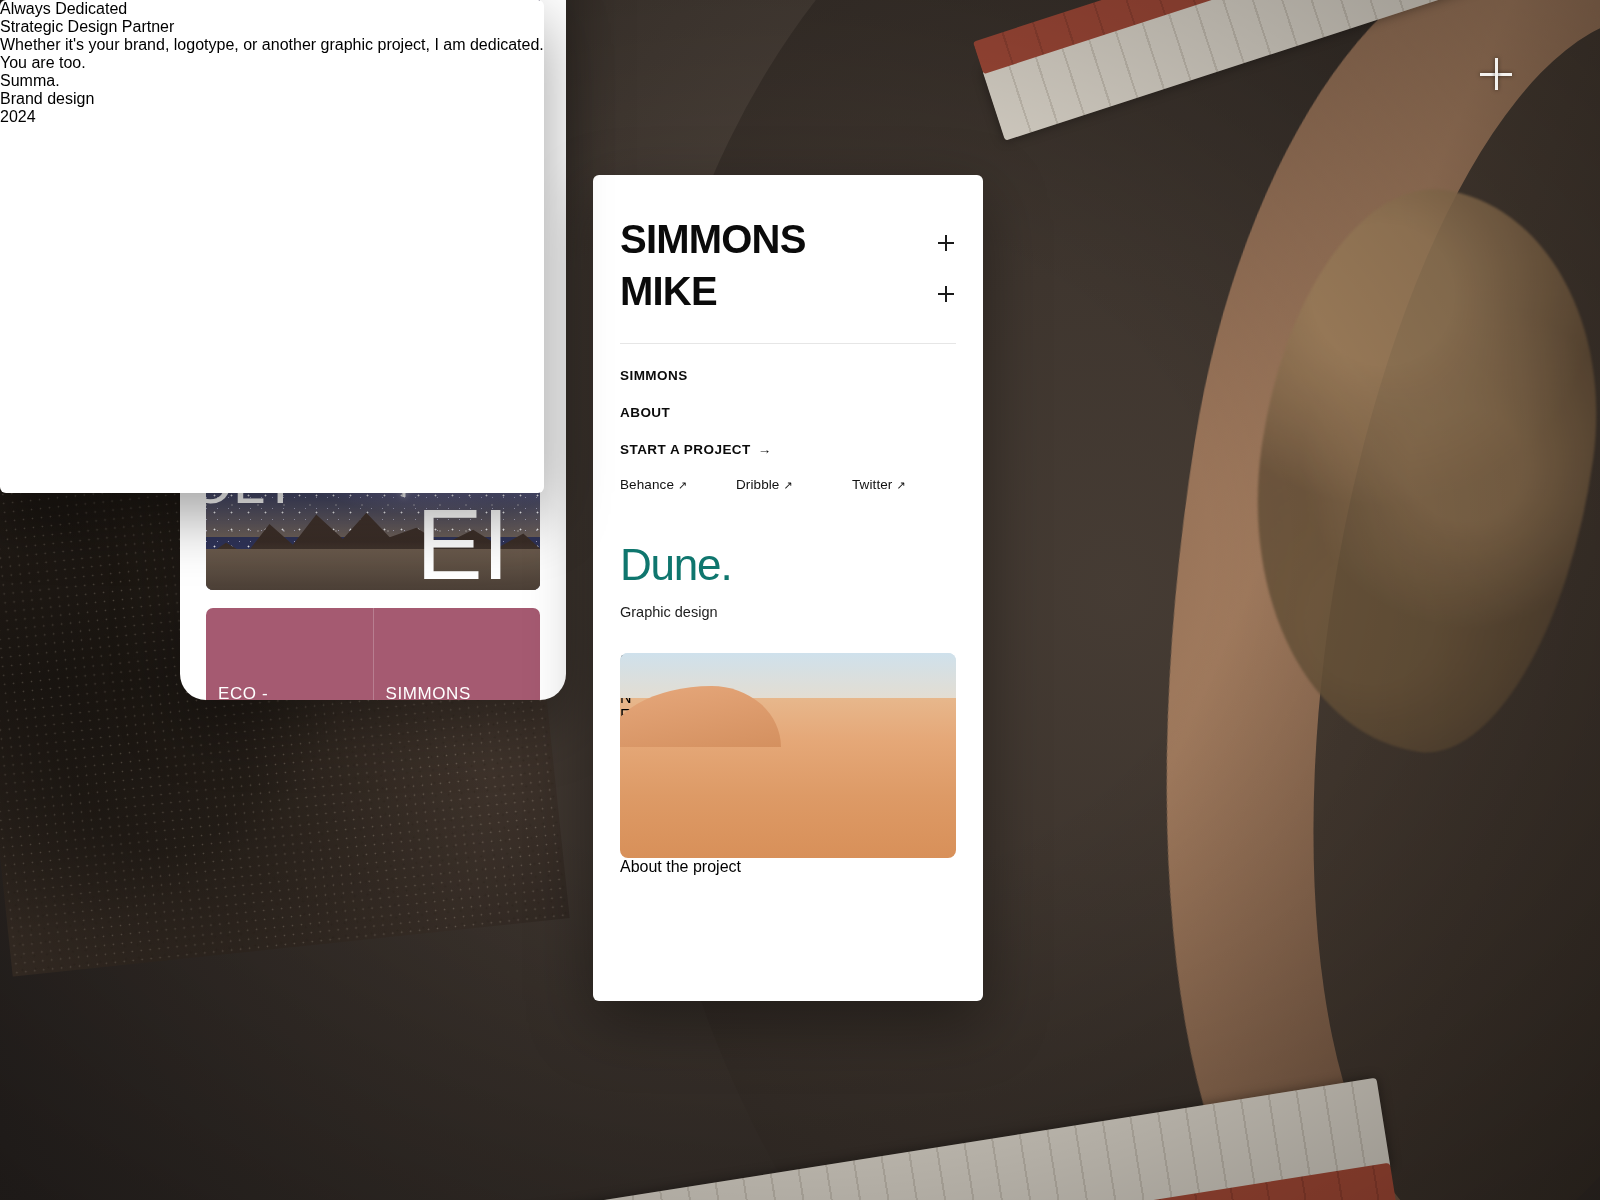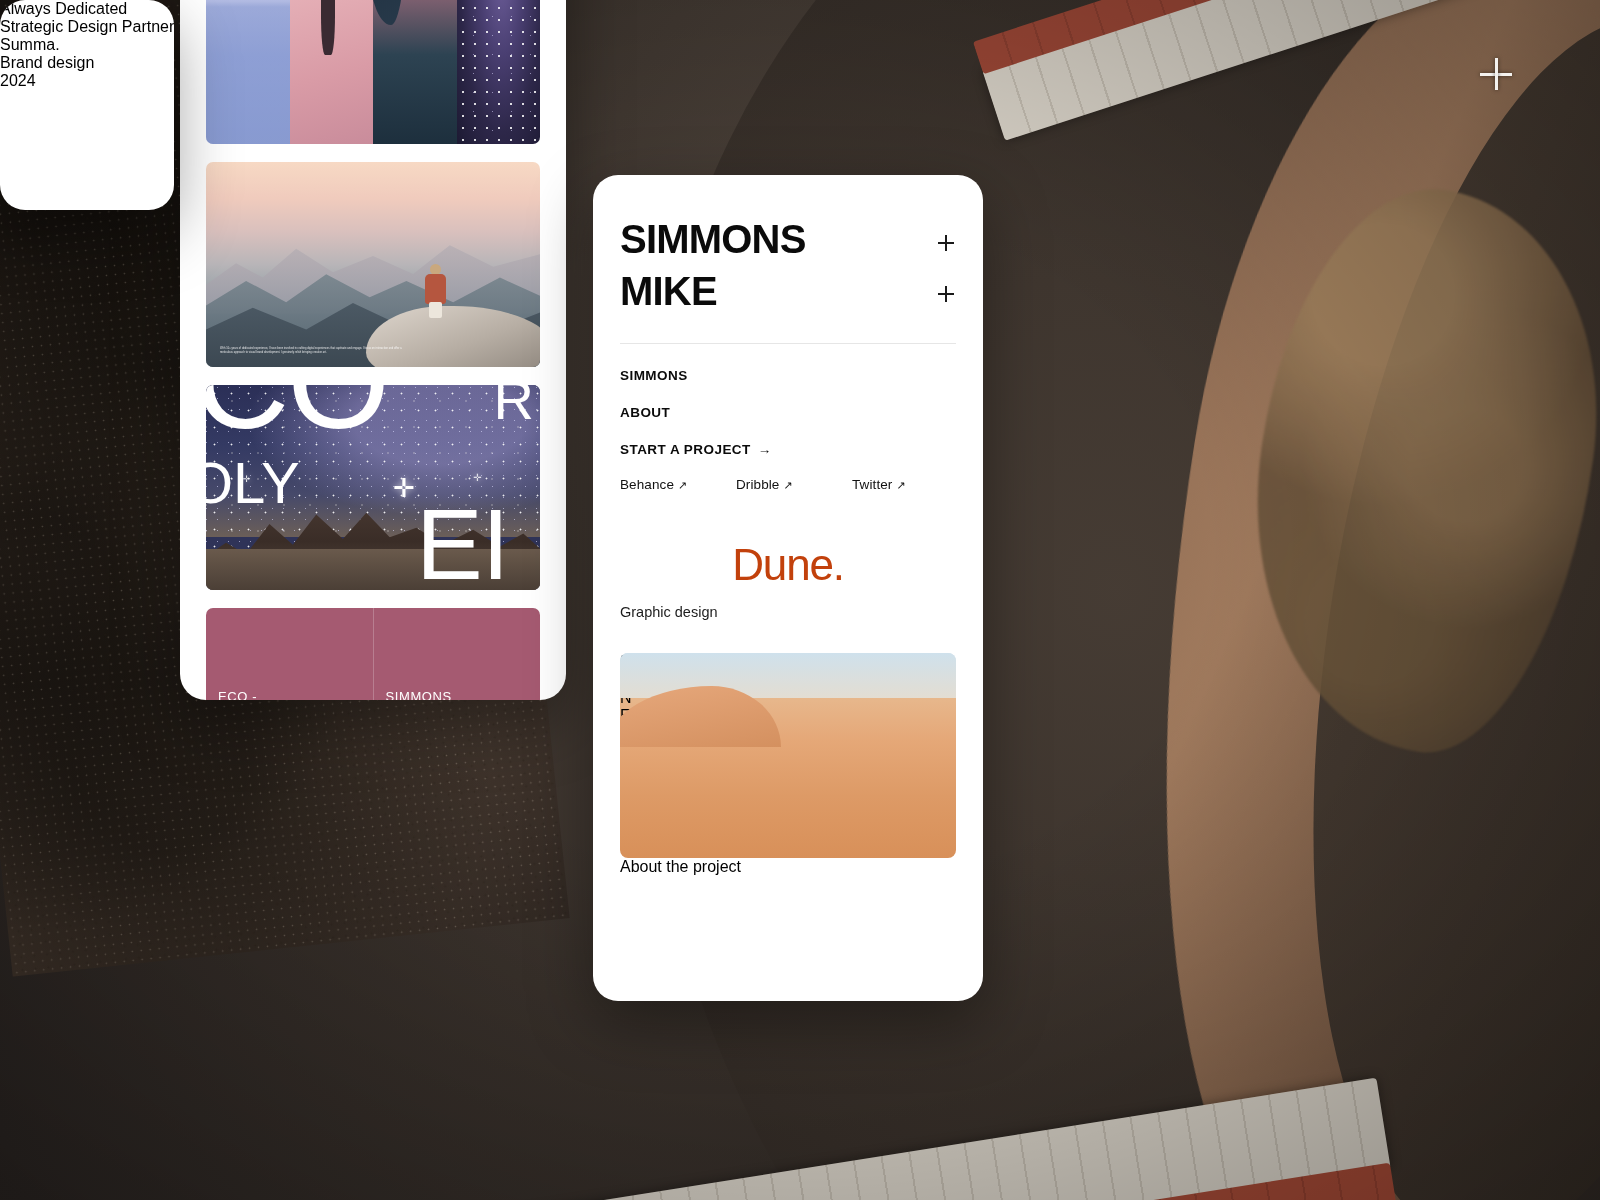--- a/index.html
+++ b/index.html
@@ -125,21 +125,21 @@
     content:""; position:absolute; background:#f4f2ef;
     box-shadow:0 0 4px rgba(0,0,0,.5);
   }
   .bg-plus::before { left:0; top:15px; width:32px; height:2.5px; }
   .bg-plus::after  { left:15px; top:0; width:2.5px; height:32px; }
 
   
   .card {
     position:absolute;
     background:#fff;
-    border-radius:25px;
+    border-radius:6px;
     box-shadow:0 22px 64px rgba(0,0,0,.38);
     overflow:hidden;
   }
 
   
   #card-gallery {
     left:180px; top:-180px; width:386px; height:880px;
     padding:0 26px;
     border-radius:26px;
   }
@@ -272,21 +272,21 @@
   .tile-eco {
     height:110px;
     background:#a55a71;
     display:flex;
     border-radius:7px;
   }
   .eco-half { flex:1; position:relative; }
   .eco-half + .eco-half { border-left:1px solid rgba(255,255,255,.22); }
   .eco-half span {
     position:absolute; left:12px; bottom:14px;
-    color:#fff; font-size:13px; letter-spacing:.6px; font-weight:400;
+    color:#fff; font-size:17px; letter-spacing:.6px; font-weight:400;
   }
 
   
   #card-profile {
     left:593px; top:175px; width:390px; height:826px;
     padding:38px 27px 0 27px;
   }
   .name-row { position:relative; }
   .name {
     font-size:40px; font-weight:700; letter-spacing:-0.8px;
@@ -312,21 +312,21 @@
   .nav-link .arr { font-weight:400; margin-left:7px; }
   .social-row { display:flex; gap:12px; margin-top:-2px; }
   .social-link {
     font-size:13.5px; color:#111; letter-spacing:.1px; cursor:pointer;
     width:108px;
   }
   .social-link .arr { font-size:11px; margin-left:4px; }
 
   .proj-title {
     font-size:44px; font-weight:400; letter-spacing:-1.2px;
-    color:#c2410c; margin-top:48px;text-align:center;
+    color:#0f766e; margin-top:48px;
   }
   .proj-sub { font-size:14.5px; color:#1c1c1c; margin-top:14px; }
 
   
   .dune-wrap {
     margin-top:33px; height:205px; border-radius:8px; overflow:hidden;
     position:relative;
     background:linear-gradient(180deg,#cfe0ea 0%, #d9dfe0 12%, #e7b78c 22%, #e5a878 42%, #dd9a66 70%, #d89059 100%);
   }
   .dune-sky { position:absolute; left:0; right:0; top:0; height:22%;
@@ -610,20 +610,22 @@
     <div class="av-hair"></div>
     <div class="av-face"></div>
     <div class="av-hand"></div>
   </div>
 
   <div class="role">
     <div>Always Dedicated</div>
     <div>Strategic Design Partner</div>
   </div>
 
+  <div class="tagline" style="white-space:pre-line">Whether it's your brand, logotype, or another graphic project, I am dedicated.
+You are too.</div>
 
   <div class="work-row">
     <div>
       <div class="work-name">Summa.</div>
       <div class="work-cat">Brand design</div>
     </div>
     <div class="work-year">2024</div>
   </div>
 
   <div class="helmet-wrap">

